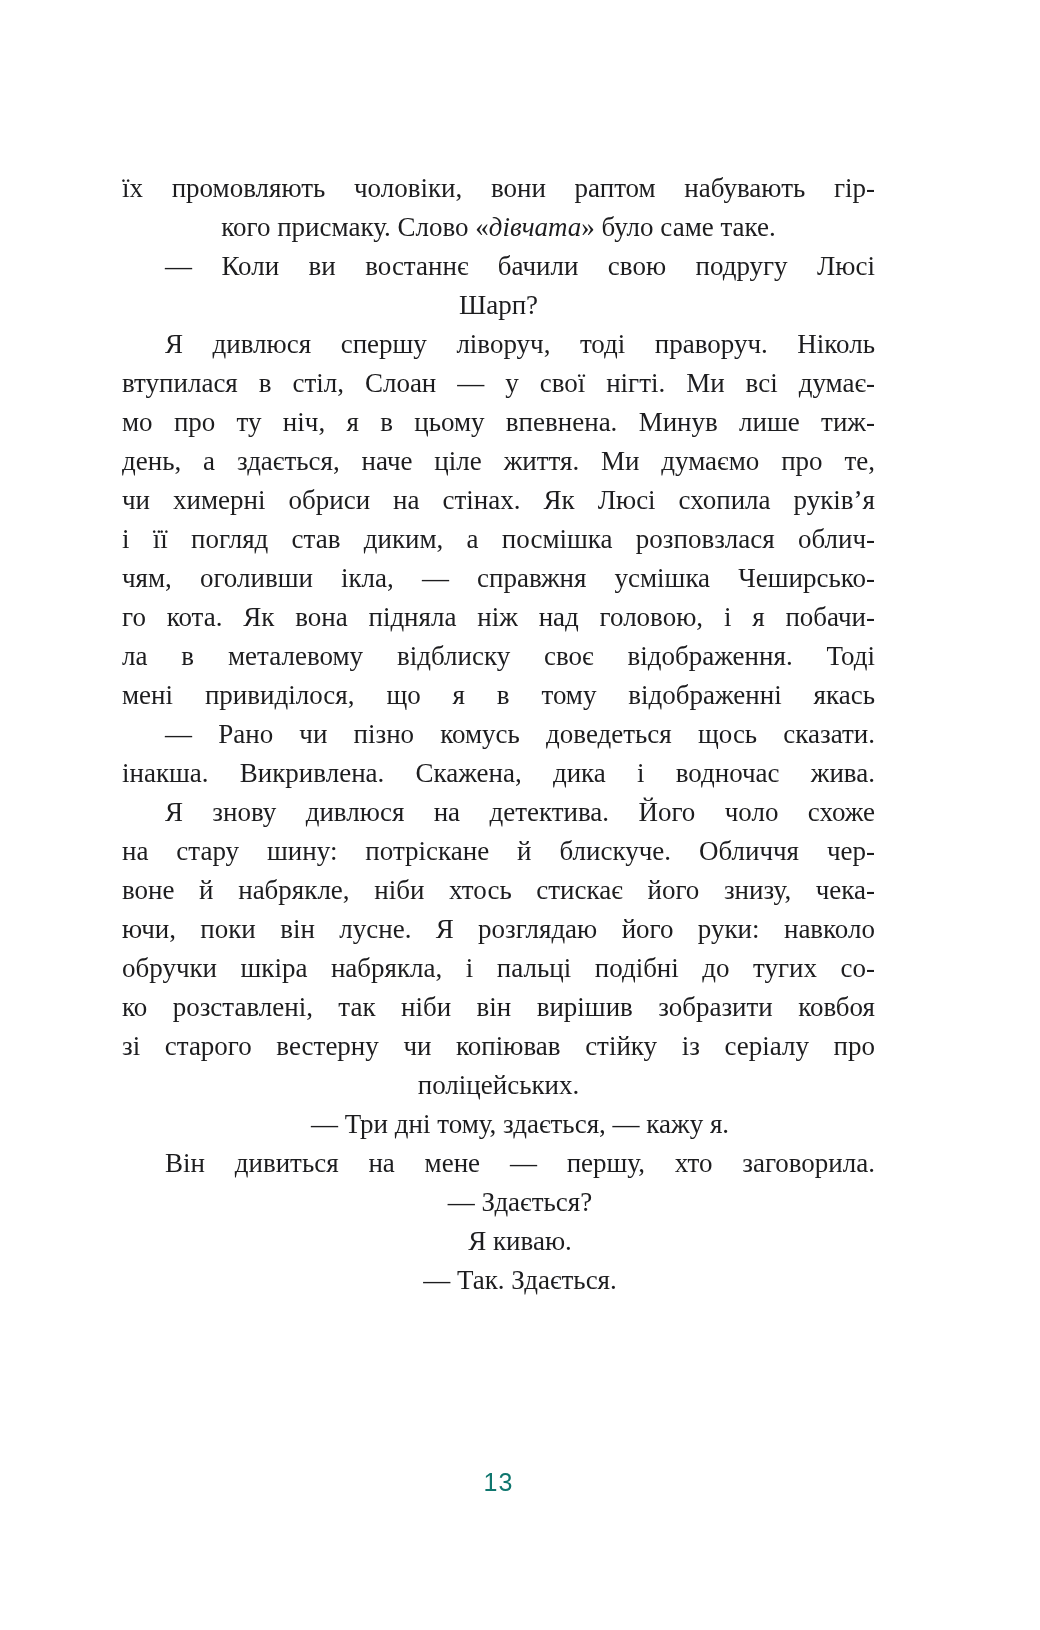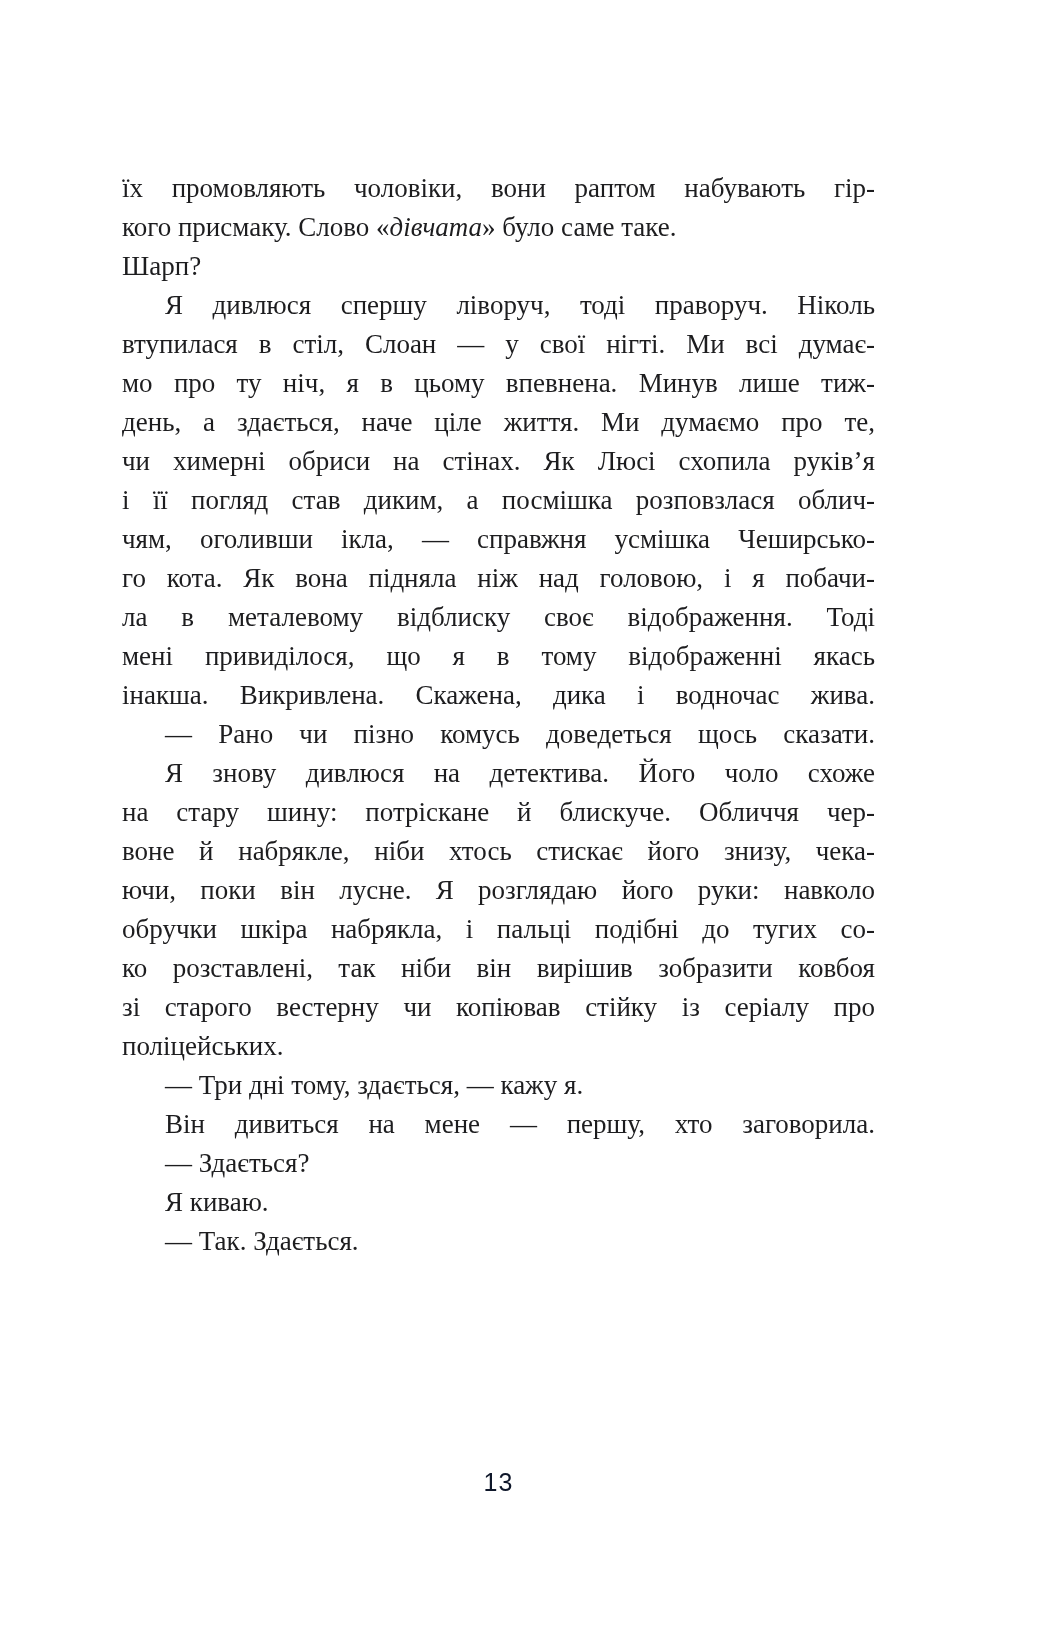--- a/index.html
+++ b/index.html
@@ -22,21 +22,21 @@
   .text-block {
     position: absolute;
     left: 122px;
     top: 169px;
     width: 753px;
     color: #1d1d1f;
   }
   .line {
     font-size: 27px;
     line-height: 39px;
-    text-align: left;
+    text-align: center;
     color: #1d1d1f;
   }
   .line.justify {
     text-align: justify;
     text-align-last: justify;
     text-justify: inter-word;
   }
   .line.indent {
     padding-left: 43px;
   }
@@ -46,43 +46,44 @@
   .page-number {
     position: absolute;
     left: 122px;
     top: 1468px;
     width: 753px;
     text-align: center;
     font-family: "Liberation Sans", sans-serif;
     font-size: 25px;
     font-weight: 300;
     letter-spacing: 1px;
-    color: #0f172a;
+    color: #0f766e;
   }
 </style>
 </head>
 <body style="background: rgb(255, 255, 255);">
 
 <div class="page">
   <div class="text-block" id="text-block" style="color: rgb(29, 29, 31);">
       <div class="line justify"><span>їх промовляють чоловіки, вони раптом набувають гір-</span></div>
       <div class="line"><span>кого присмаку. Слово «</span><span class="italic">дівчата</span><span>» було саме таке.</span></div>
+      <div class="line indent justify"><span>— Коли ви востаннє бачили свою подругу Люсі</span></div>
       <div class="line"><span>Шарп?</span></div>
       <div class="line indent justify"><span>Я дивлюся спершу ліворуч, тоді праворуч. Ніколь</span></div>
       <div class="line justify"><span>втупилася в стіл, Слоан — у свої нігті. Ми всі думає-</span></div>
       <div class="line justify"><span>мо про ту ніч, я в цьому впевнена. Минув лише тиж-</span></div>
       <div class="line justify"><span>день, а здається, наче ціле життя. Ми думаємо про те,</span></div>
       <div class="line justify"><span>чи химерні обриси на стінах. Як Люсі схопила руків’я</span></div>
       <div class="line justify"><span>і її погляд став диким, а посмішка розповзлася облич-</span></div>
       <div class="line justify"><span>чям, оголивши ікла, — справжня усмішка Чеширсько-</span></div>
       <div class="line justify"><span>го кота. Як вона підняла ніж над головою, і я побачи-</span></div>
       <div class="line justify"><span>ла в металевому відблиску своє відображення. Тоді</span></div>
       <div class="line justify"><span>мені привиділося, що я в тому відображенні якась</span></div>
+      <div class="line indent justify"><span>— Рано чи пізно комусь доведеться щось сказати.</span></div>
       <div class="line justify"><span>інакша. Викривлена. Скажена, дика і водночас жива.</span></div>
-      <div class="line indent justify"><span>— Рано чи пізно комусь доведеться щось сказати.</span></div>
       <div class="line indent justify"><span>Я знову дивлюся на детектива. Його чоло схоже</span></div>
       <div class="line justify"><span>на стару шину: потріскане й блискуче. Обличчя чер-</span></div>
       <div class="line justify"><span>воне й набрякле, ніби хтось стискає його знизу, чека-</span></div>
       <div class="line justify"><span>ючи, поки він лусне. Я розглядаю його руки: навколо</span></div>
       <div class="line justify"><span>обручки шкіра набрякла, і пальці подібні до тугих со-</span></div>
       <div class="line justify"><span>ко розставлені, так ніби він вирішив зобразити ковбоя</span></div>
       <div class="line justify"><span>зі старого вестерну чи копіював стійку із серіалу про</span></div>
       <div class="line"><span>поліцейських.</span></div>
       <div class="line indent"><span>— Три дні тому, здається, — кажу я.</span></div>
       <div class="line indent justify"><span>Він дивиться на мене — першу, хто заговорила.</span></div>

